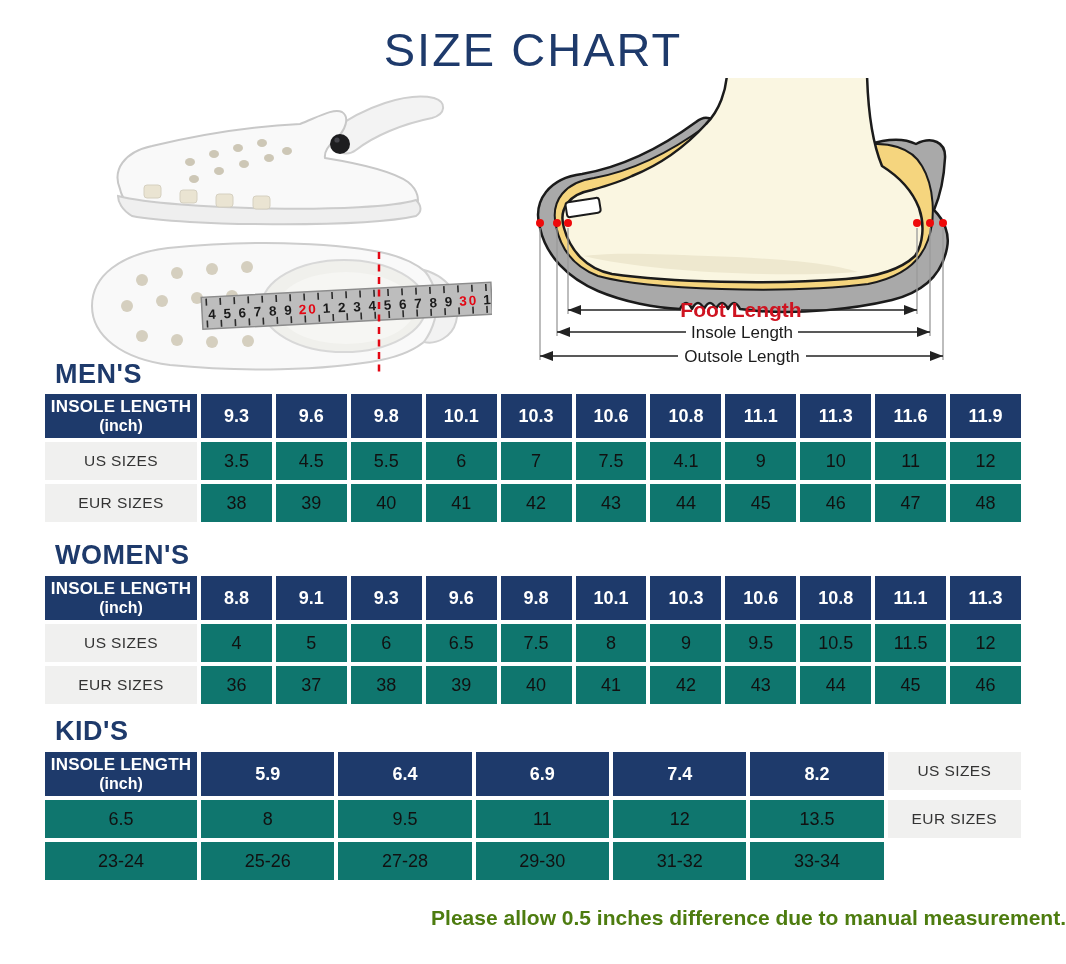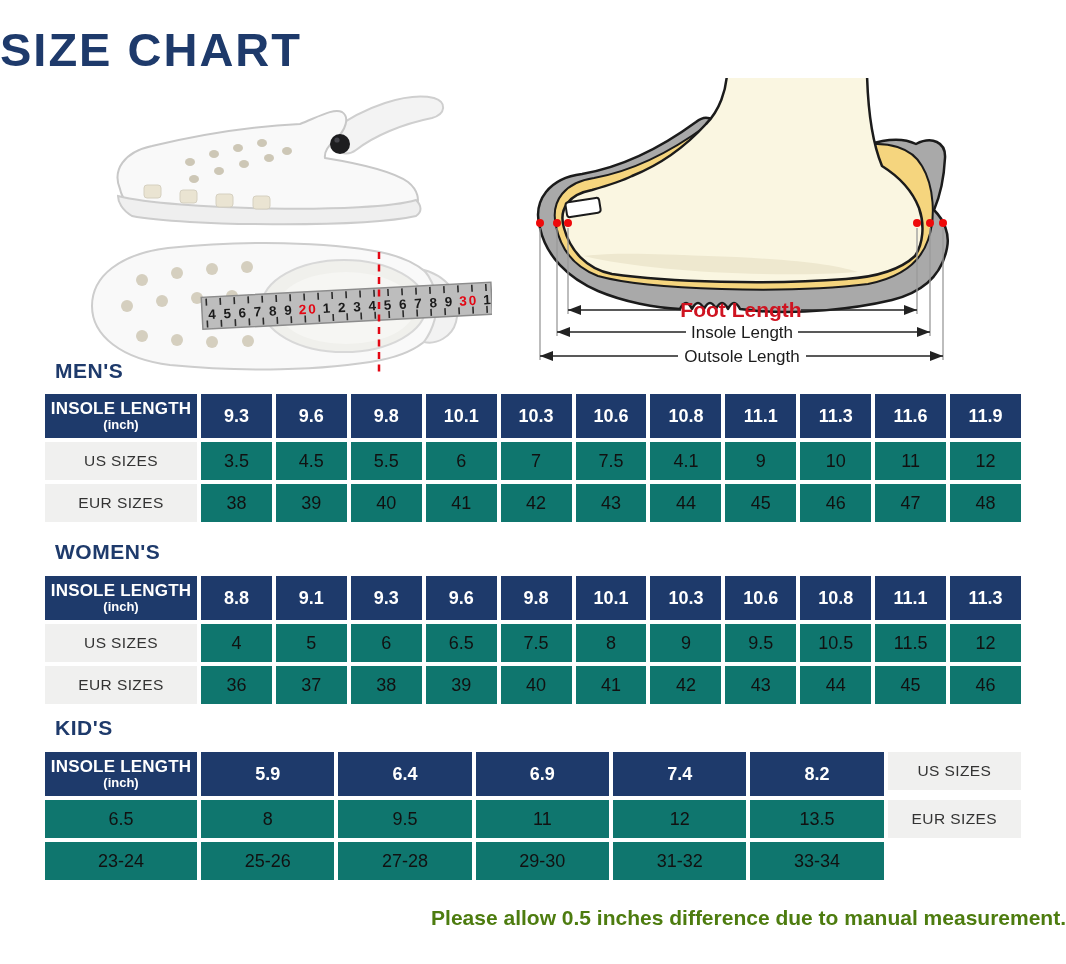--- a/index.html
+++ b/index.html
@@ -1,49 +1,49 @@
 <!DOCTYPE html>
 <html><head>
 <meta charset="utf-8">
 <style>
   * { margin:0; padding:0; box-sizing:border-box; }
   html,body { background:#ffffff; font-family:"Liberation Sans", sans-serif; }
   .page { position:relative; width:1066px; height:964px; background:#ffffff; overflow:hidden; }
 
   .title {
     position:absolute; top:22px; left:0; width:100%;
-    font-size:47px; font-weight:bold;
+    text-align:center; font-size:47px; font-weight:normal;
     color:#1e3a6b; letter-spacing:2px;
   }
 
   .hero-svg { position:absolute; }
   #clogs-svg { left:72px; top:84px; }
   #foot-svg  { left:528px; top:78px; }
 
   .section-label {
-    position:absolute; left:55px; font-size:21px; font-weight:bold;
+    position:absolute; left:55px; font-size:27px; font-weight:bold;
     color:#1e3a6b; letter-spacing:.5px;
   }
   #label-mens   { top:359px; }
   #label-womens { top:540px; }
   #label-kids   { top:716px; }
 
   .size-table {
     position:absolute; left:45px; width:976px;
     display:grid; gap:4px; background:#ffffff;
   }
   #table-mens   { top:394px; }
   #table-womens { top:576px; }
   #table-kids   { top:752px; }
 
   .cell { display:flex; align-items:center; justify-content:center; }
   .th   { background:#1e3a6b; color:#ffffff; font-weight:bold; font-size:18px; height:44px; }
   .th-first { flex-direction:column; line-height:1.08; }
   .th-line1 { font-size:17px; letter-spacing:.2px; font-weight:bold; }
-  .th-line2 { font-size:13px; font-weight:bold; }
+  .th-line2 { font-size:16px; font-weight:bold; }
   .rowlabel { background:#f0f0ef; font-size:15.5px; color:#333333; height:38px; letter-spacing:.4px; }
   .val      { background:#0f766e; font-size:18px; color:#111111; height:38px; }
 
   .note {
     position:absolute; top:906px; left:0; width:100%;
     text-align:right; font-size:21px; font-weight:bold; color:#4d7c0f;
   }
 </style>
 </head>
 <body>

